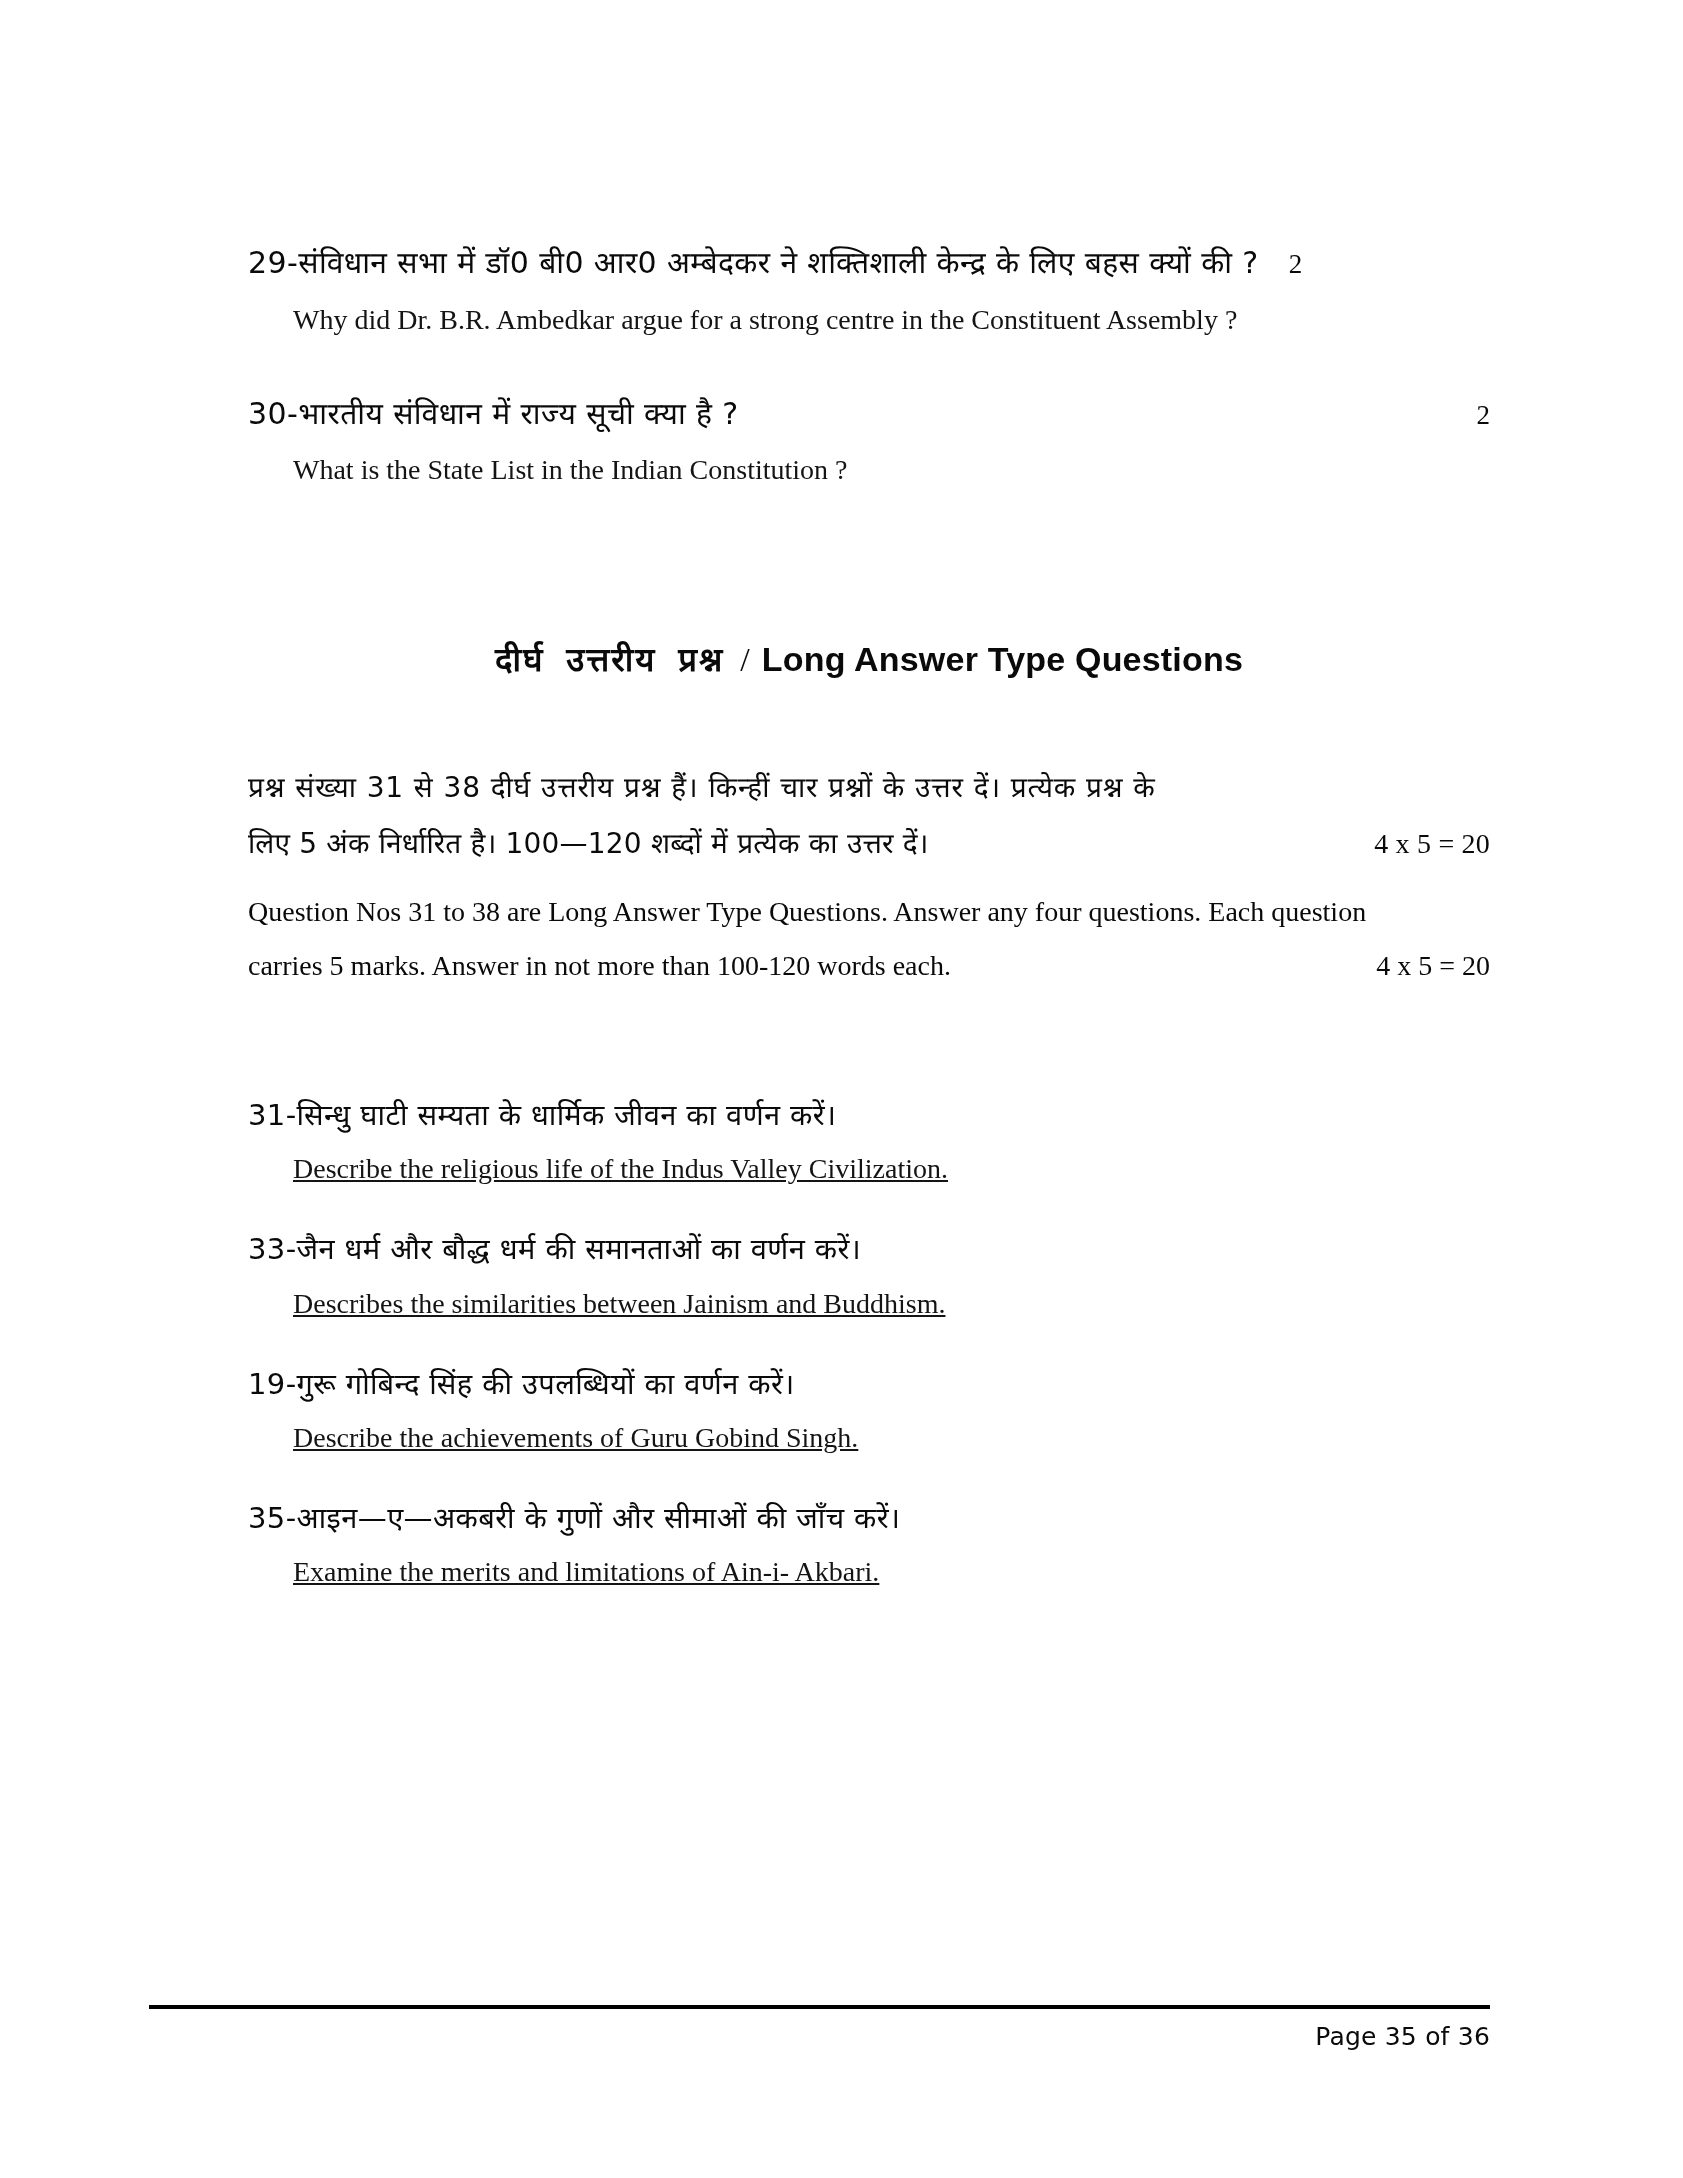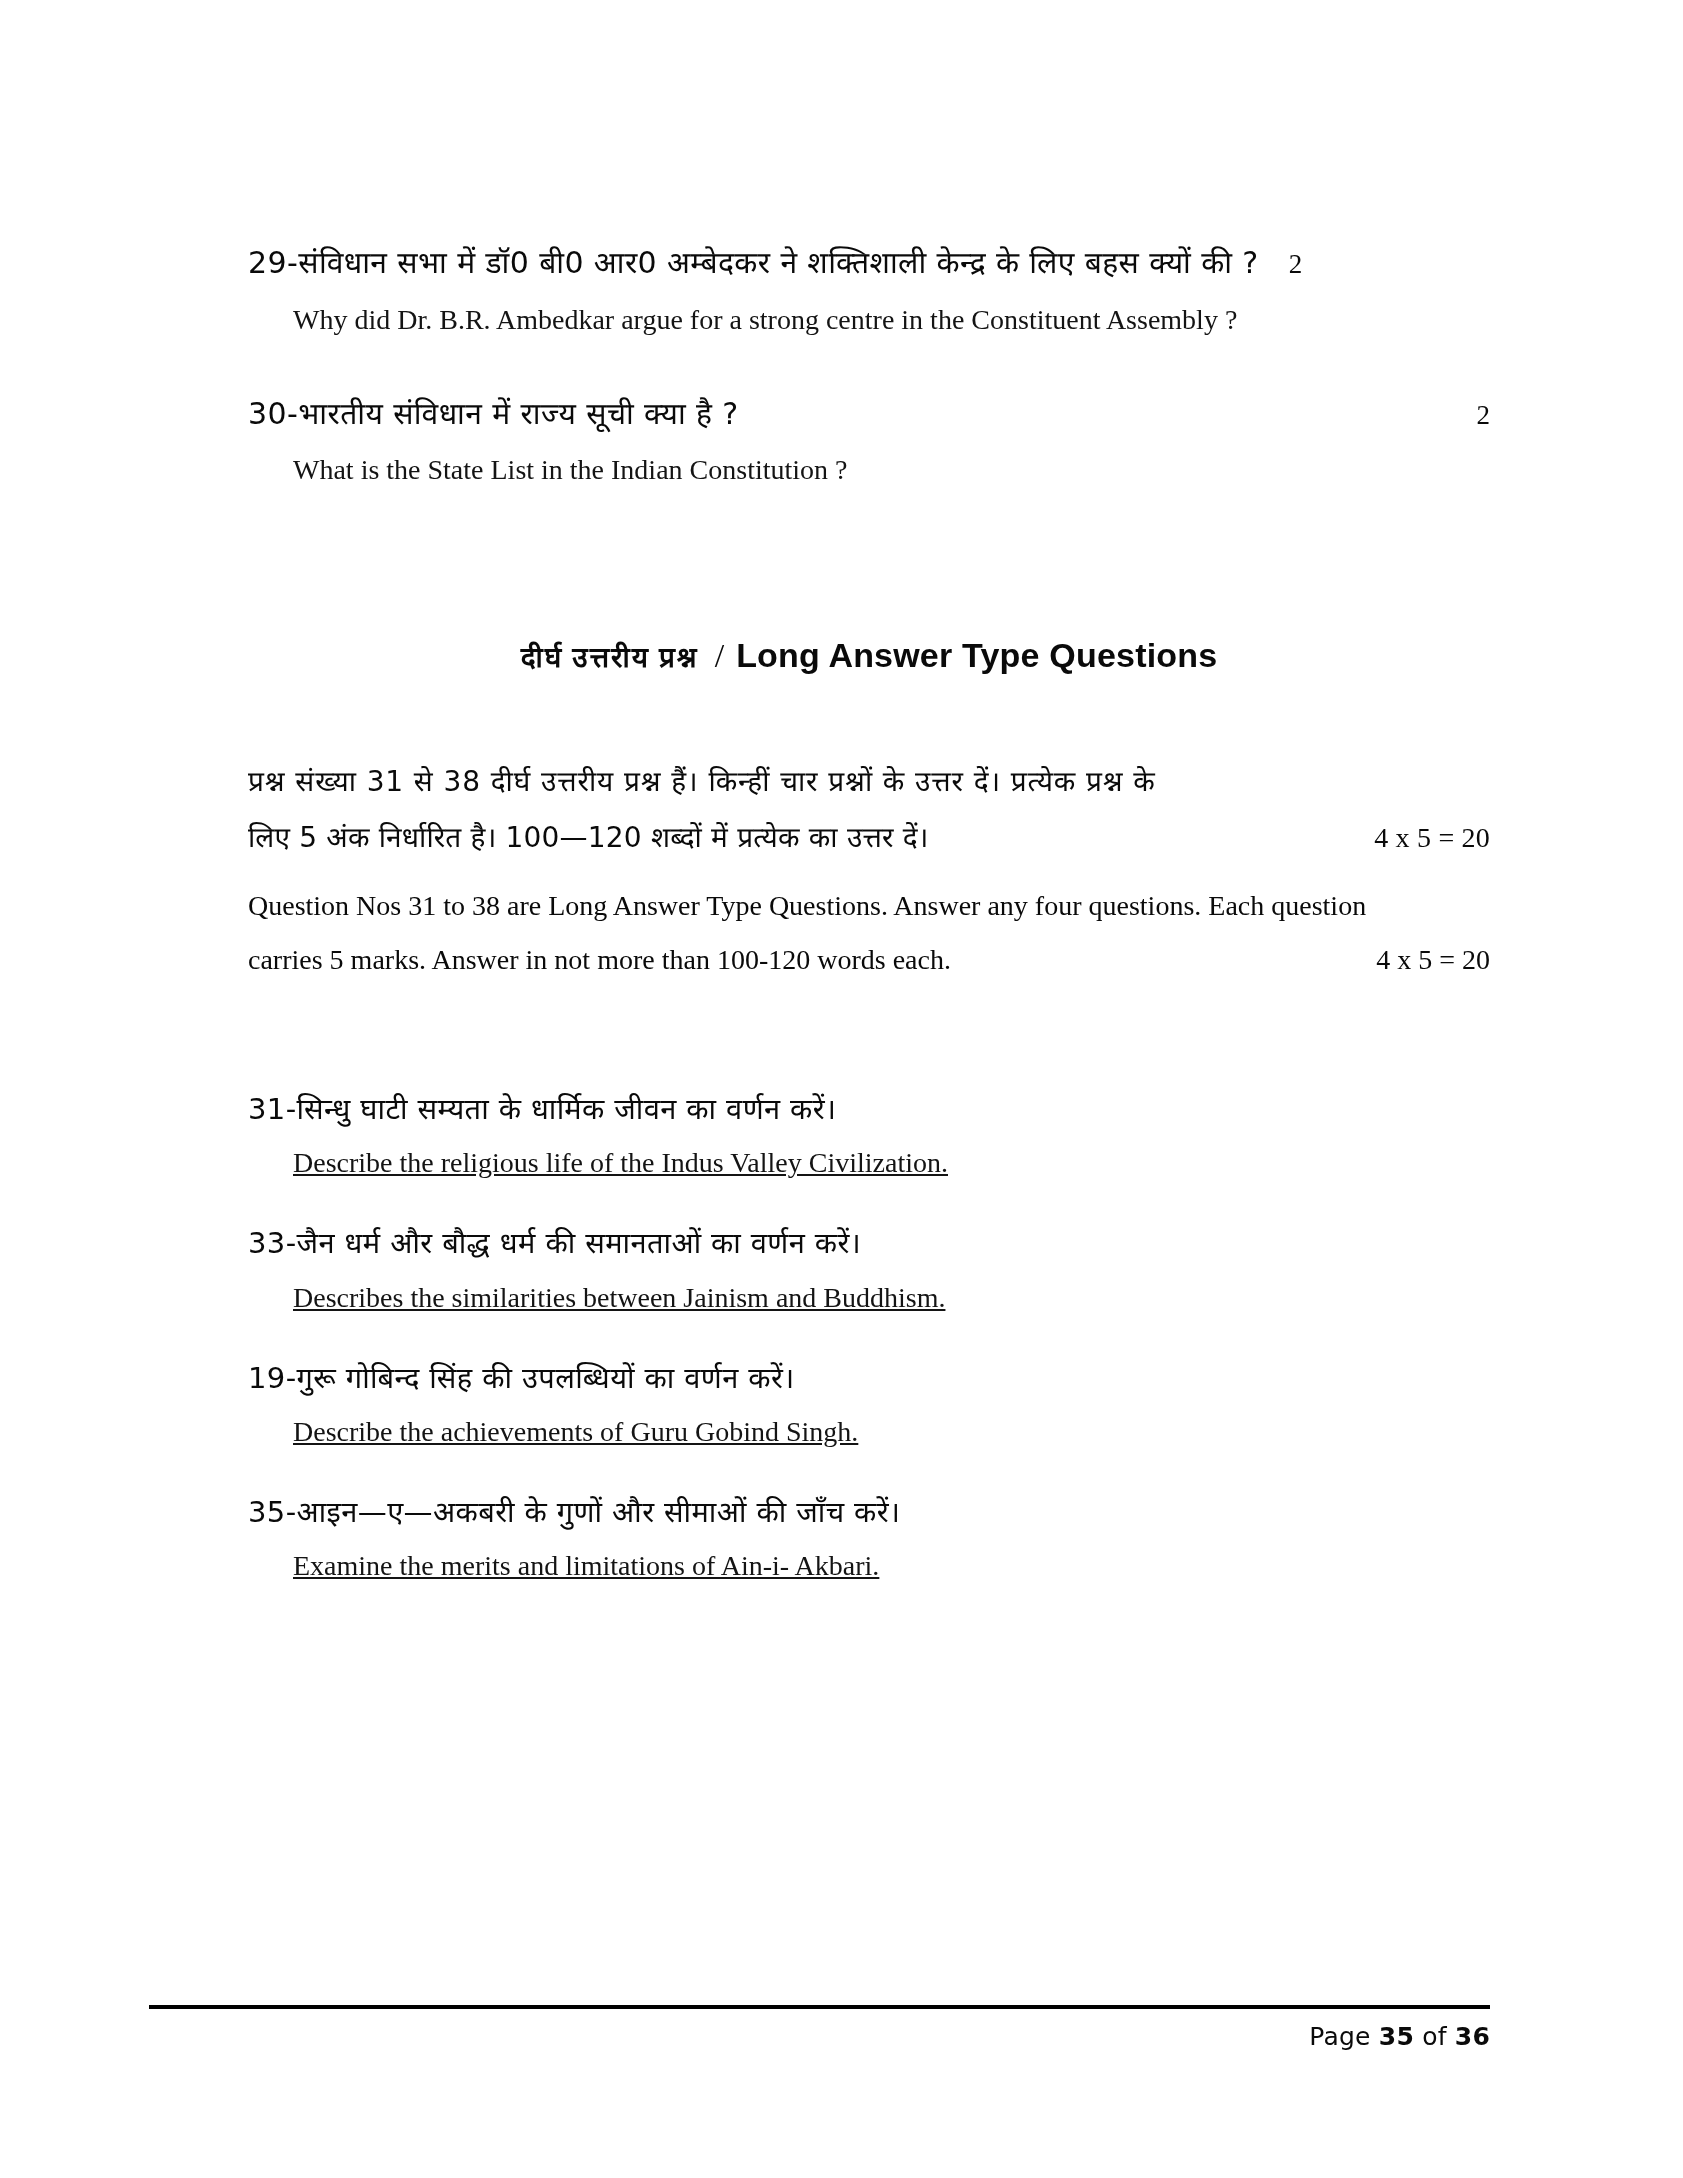--- a/index.html
+++ b/index.html
@@ -61,22 +61,22 @@
   }
 
   
   .section-heading {
     text-align: center;
     margin: 0;
     padding: 0;
     white-space: nowrap;
   }
   .sh-hindi {
-    font-family: Liberation Serif, serif;
-    font-size: 28px;
+    font-family: Liberation Mono, monospace;
+    font-size: 33px;
     font-weight: 700;
     letter-spacing: 2px;
   }
   .sh-sep {
     font-family: "Liberation Serif", "DejaVu Serif", serif;
     font-size: 34px;
     font-weight: 400;
     margin: 0 12px 0 16px;
   }
   .sh-english {
@@ -135,21 +135,21 @@
     background: #000000;
   }
   .footer-text {
     text-align: right;
     font-family: "DejaVu Sans", "Liberation Sans", sans-serif;
     font-size: 25px;
     margin-top: 13px;
     color: #0a0a0a;
     letter-spacing: 0.2px;
   }
-  .footer-text b { font-weight: 700; }
+  .footer-text b { font-weight: 400; }
 </style>
 </head>
 <body>
 
 <div class="page">
 
   <div class="content">
 
     <div class="qblock" style="margin-top:243px;">
       <div class="qrow">

